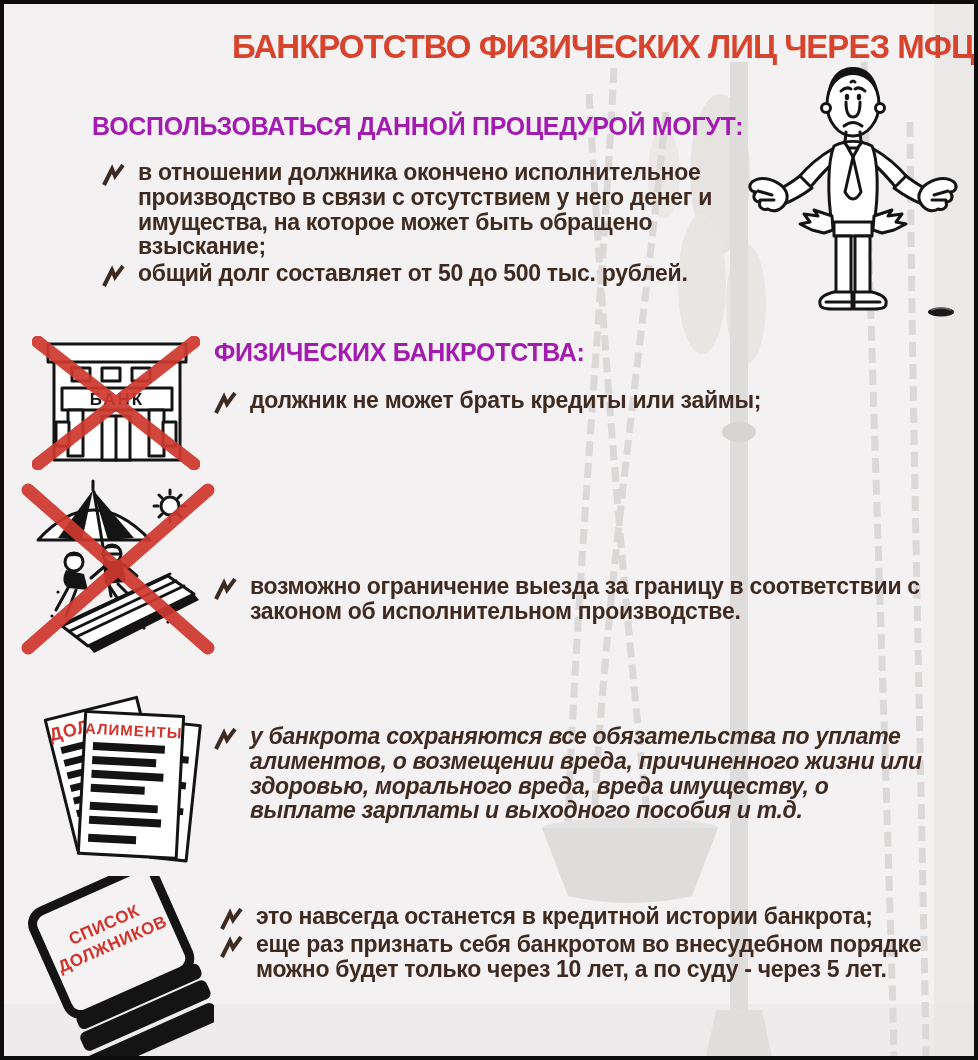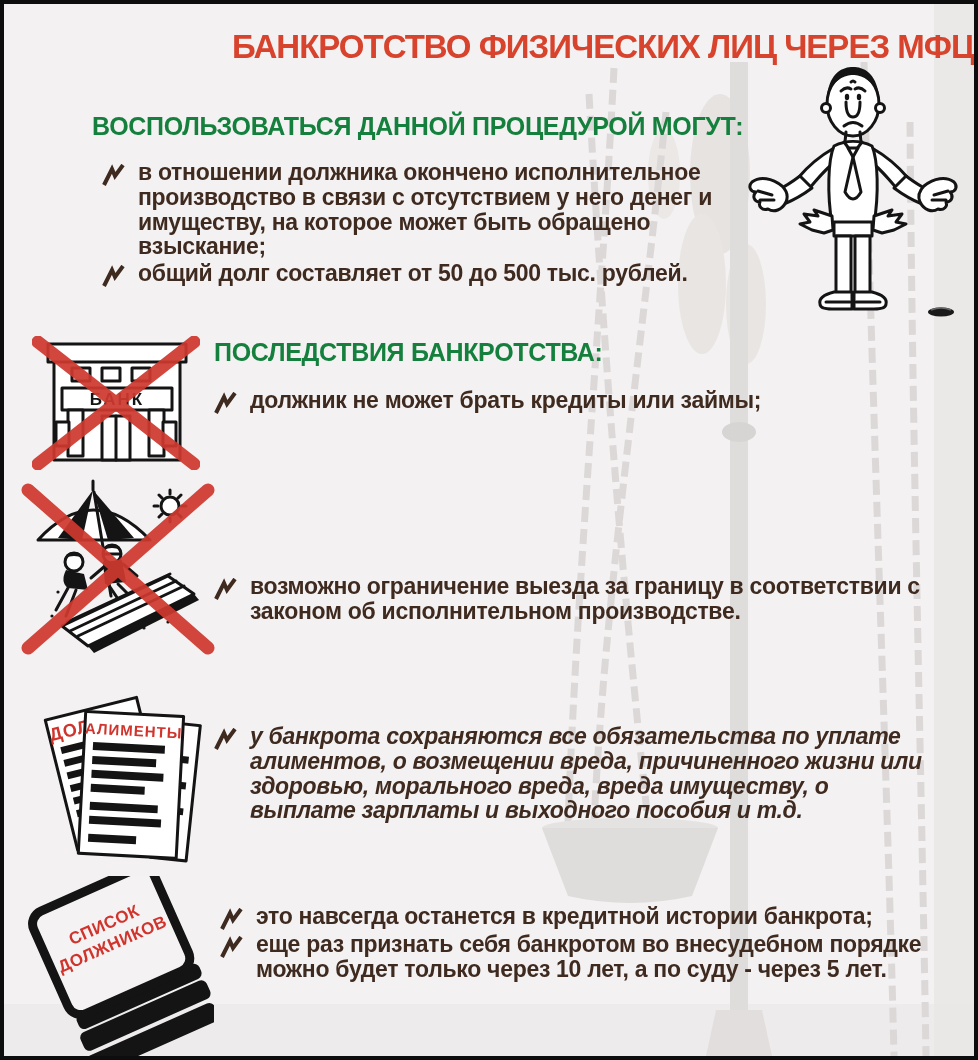--- a/index.html
+++ b/index.html
@@ -12,21 +12,21 @@
   }
   .abs { position:absolute; }
   
   #bg-scales { left:0; top:0; width:970px; height:1052px; pointer-events:none; }
 
   .poster-title {
     left:0; top:24px; width:100%; text-align:right;
     font-size:33px; font-weight:bold; color:#d7432c; letter-spacing:-1px;
   }
   .section-heading {
-    font-size:25px; font-weight:bold; color:#15803d; letter-spacing:-0.3px;
+    font-size:25px; font-weight:bold; color:#a21caf; letter-spacing:-0.3px;
   }
   #heading-eligibility { left:88px; top:108px; }
   #heading-consequences { left:210px; top:334px; }
 
   .bullet-list { display:flex; flex-direction:column; gap:2px; }
   .bullet { display:flex; align-items:flex-start; }
   .bullet .bolt { flex:0 0 24px; margin:4px 12px 0 0; }
   .bullet .txt {
     font-size:23px; font-weight:bold; color:#3f2a20;
     line-height:1.08; letter-spacing:-0.3px;
@@ -87,21 +87,21 @@
 
   <div class="abs poster-title">БАНКРОТСТВО ФИЗИЧЕСКИХ ЛИЦ ЧЕРЕЗ МФЦ</div>
 
   <div class="abs section-heading" id="heading-eligibility">ВОСПОЛЬЗОВАТЬСЯ ДАННОЙ ПРОЦЕДУРОЙ МОГУТ:</div>
 
   <div class="abs bullet-list" id="list-eligibility">
     <div class="bullet">
       <svg class="bolt" width="24" height="22" viewBox="0 0 24 22">
           <path d="M2 21 L10 5 L13 12 L21 1" stroke="#3f2a20" stroke-width="4" fill="none"></path>
         </svg>
-      <span class="txt">в отношении должника окончено исполнительное производство в связи с отсутствием у него денег и имуществу, на которое может быть обращено взыскание;</span>
+      <span class="txt">в отношении должника окончено исполнительное производство в связи с отсутствием у него денег и имущества, на которое может быть обращено взыскание;</span>
     </div>
     <div class="bullet">
       <svg class="bolt" width="24" height="22" viewBox="0 0 24 22">
           <path d="M2 21 L10 5 L13 12 L21 1" stroke="#3f2a20" stroke-width="4" fill="none"></path>
         </svg>
       <span class="txt">общий долг составляет от 50 до 500 тыс. рублей.</span>
     </div>
   </div>
 
   <svg class="abs" id="illus-man" viewBox="0 0 218 258">
@@ -142,21 +142,21 @@
     <path class="ink" d="M98 38 Q98 53 105 53 Q112 53 112 38"></path>
     <path class="ink" stroke-width="2.5" d="M96 62 Q105 55 114 62"></path>
     <path class="ink" stroke-width="2" d="M103 18 Q105 16 107 18"></path>
 
     <path class="ink" d="M98 68 L97 78 M112 68 L113 78"></path>
 
     <ellipse cx="193" cy="248" rx="13" ry="4.5" fill="#1a1a1a"></ellipse>
     <path d="M183 246 Q193 242 203 246" stroke="#666" stroke-width="1.5" fill="none"></path>
   </svg>
 
-  <div class="abs section-heading" id="heading-consequences">ПОСЛЕДСТВИЯ БАНКРОТСТВА:</div>
+  <div class="abs section-heading" id="heading-consequences">ФИЗИЧЕСКИХ БАНКРОТСТВА:</div>
 
   <svg class="abs" id="illus-bank" viewBox="0 0 168 134">
     <rect class="ink-fill" x="22" y="24" width="126" height="100"></rect>
     <rect class="ink-fill" x="16" y="8" width="138" height="18"></rect>
     <rect class="ink-fill" x="40" y="32" width="18" height="13"></rect>
     <rect class="ink-fill" x="70" y="32" width="18" height="13"></rect>
     <rect class="ink-fill" x="100" y="32" width="18" height="13"></rect>
     <rect class="ink-fill" x="30" y="52" width="110" height="22"></rect>
     <text class="stamp" x="85" y="69" font-size="17" text-anchor="middle" fill="#141414" style="fill:#141414; letter-spacing:2px;">БАНК</text>
     <rect class="ink-fill" x="36" y="74" width="15" height="46"></rect>

